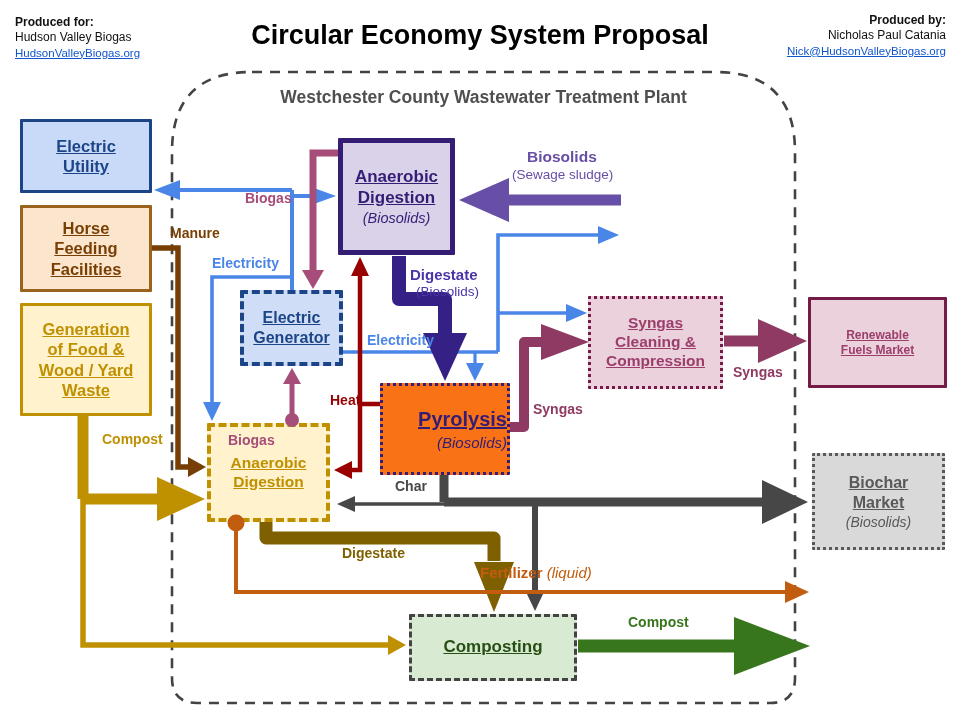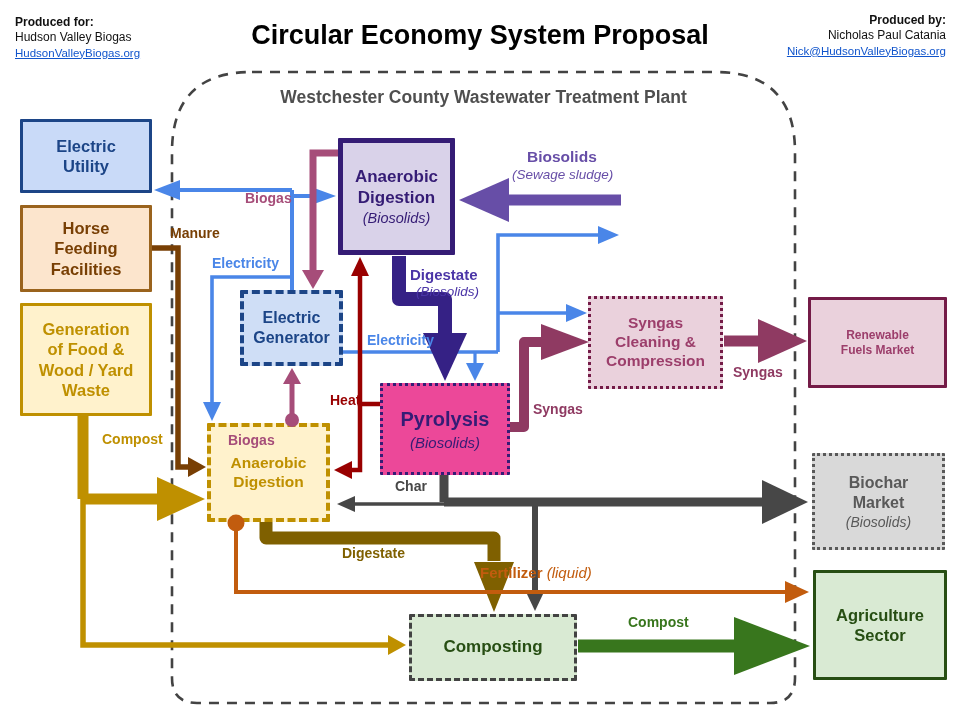--- a/index.html
+++ b/index.html
@@ -9,48 +9,48 @@
   .corner{position:absolute;font-size:12px;color:#111;line-height:1.28;z-index:6;}
   .corner .b{font-weight:bold;}
   .corner.left{left:15px;top:15px;text-align:left;}
   .corner.right{right:14px;top:13px;text-align:right;}
   .link{color:#1155cc;text-decoration:underline;font-size:11.5px;cursor:pointer;display:inline-block;}
   .title{position:absolute;left:0;right:0;top:20px;text-align:center;font-size:27px;font-weight:bold;color:#000;z-index:6;}
   .wwtp-label{position:absolute;left:172px;width:623px;top:87px;text-align:center;font-size:17.5px;font-weight:bold;color:#4f4f4f;z-index:6;}
   
   .box{position:absolute;box-sizing:border-box;display:flex;flex-direction:column;align-items:center;
        justify-content:center;text-align:center;z-index:2;border-radius:1px;}
-  .btitle{font-weight:bold;white-space:pre-line;line-height:1.22;}
+  .btitle{font-weight:bold;white-space:pre-line;line-height:1.22;text-decoration:underline;}
   .bsub{font-weight:normal;font-style:italic;margin-top:2px;}
   .eu{left:20px;top:119px;width:132px;height:74px;border:3px solid #1c4587;background:#c9daf8;color:#1c4587;font-size:16.5px;}
   .horse{left:20px;top:205px;width:132px;height:87px;border:3px solid #9a631d;background:#fce5cd;color:#783f04;font-size:16.5px;}
   .foodwood{left:20px;top:303px;width:132px;height:113px;border:3px solid #bf9000;background:#fff2cc;color:#bf9000;font-size:16.5px;}
   .adwwtp{left:338px;top:138px;width:117px;height:117px;border:5px solid #351c75;background:#d9d2e9;color:#351c75;font-size:17px;}
   .adwwtp .bsub{font-size:14.5px;}
   .wwtpgen{left:620px;top:139px;width:146px;height:117px;border:4px solid #4c3a9c;background:#d9d2e9;color:#312383;font-size:16px;}
   .eg{left:240px;top:290px;width:103px;height:76px;border:4px dashed #1c4587;background:#cfdef6;color:#1c4587;font-size:16px;}
   .adfarm{left:207px;top:423px;width:123px;height:99px;border:4px dashed #bf9000;background:#fff2cc;color:#bf9000;font-size:15.5px;}
-  .pyro{left:380px;top:383px;width:130px;height:92px;border:3px dotted #351c75;background:#ec4899;color:#351c75;font-size:20px;}
+  .pyro{left:380px;top:383px;width:130px;height:92px;border:3px dotted #351c75;background:#f97316;color:#351c75;font-size:20px;align-items:flex-end;}
   .pyro .bsub{font-size:15px;}
   .syngasbox{left:588px;top:296px;width:135px;height:93px;border:3px dotted #741b47;background:#ead1dc;color:#9c3e6b;font-size:15.5px;}
   .rfm{left:808px;top:297px;width:139px;height:91px;border:3px solid #741b47;background:#ead1dc;color:#9c3e6b;font-size:12px;}
   .biochar{left:812px;top:453px;width:133px;height:97px;border:3px dotted #595959;background:#d9d9d9;color:#595959;font-size:16px;}
   .biochar .bsub{font-size:14px;}
   .agri{left:813px;top:570px;width:134px;height:110px;border:3px solid #274e13;background:#d9ead3;color:#274e13;font-size:16.5px;}
   .compostbox{left:409px;top:614px;width:168px;height:67px;border:3px dashed #434343;background:#d9ead3;color:#274e13;font-size:17px;}
   
   svg.overlay{position:absolute;left:0;top:0;z-index:5;pointer-events:none;}
   
   .flabel{position:absolute;font-size:14px;font-weight:bold;white-space:nowrap;z-index:6;}
   .it{font-style:italic;font-weight:normal;}
   .c-biogas{color:#a64d79;margin-top:40px;} .c-biosolids{color:#674ea7;} .c-elec{color:#4a86e8;}
   .c-manure{color:#783f04;} .c-digestate1{color:#4b35a7;} .c-biomass{color:#bf9000;}
   .c-heat{color:#990000;} .c-syngas{color:#8f3a62;} .c-char{color:#474747;}
   .c-olive{color:#7f6000;} .c-fert{color:#c25c0e;} .c-compost{color:#38761d;}
-  .fs15{font-size:15.5px;} .fssub{font-size:13.5px;font-weight:normal;font-style:italic;}
+  .fs15{font-size:15.5px;} .fssub{font-size:13.5px;font-weight:normal;}
   .fsd{font-size:15px;}
 </style>
 </head>
 <body>
 
 <div class="stage">
 
   <div class="corner left">
     <div class="b">Produced for:</div>
     <div>Hudson Valley Biogas</div>
@@ -102,24 +102,20 @@
 Compression</div>
   </div>
   <div class="box rfm">
     <div class="btitle">Renewable
 Fuels Market</div>
   </div>
   <div class="box biochar">
     <div class="btitle">Biochar
 Market</div>
     <div class="bsub">(Biosolids)</div>
-  </div>
-  <div class="box agri">
-    <div class="btitle">Agriculture
-Sector</div>
   </div>
   <div class="box compostbox">
     <div class="btitle">Composting</div>
   </div>
 
   <svg class="overlay" width="960" height="720" viewBox="0 0 960 720">
 
     <path d="M252,72 H715 Q795,72 795,152 V678 Q795,703 770,703 H197 Q172,703 172,678 V152 Q172,72 252,72" fill="none" stroke="#434343" stroke-width="2.6" stroke-dasharray="10 8"></path>
 
     <g stroke="#4a86e8" fill="#4a86e8">

